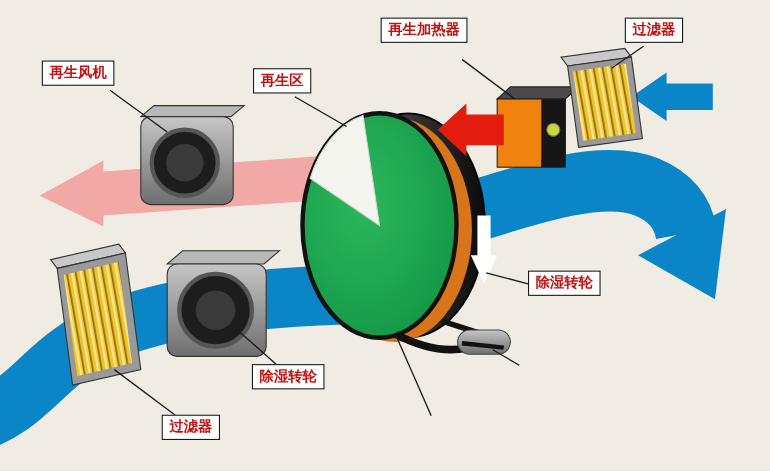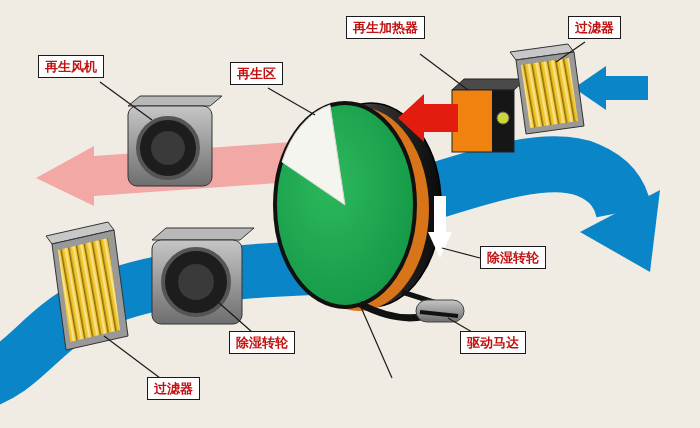--- a/index.html
+++ b/index.html
@@ -120,17 +120,16 @@
       <line x1="252" y1="332" x2="218" y2="302"></line>
       <line x1="160" y1="378" x2="104" y2="336"></line>
     </g>
   </svg>
 
   <div class="label" style="left:38px;top:55px">再生风机</div>
   <div class="label" style="left:230px;top:62px">再生区</div>
   <div class="label" style="left:346px;top:16px">再生加热器</div>
   <div class="label" style="left:568px;top:16px">过滤器</div>
   <div class="label" style="left:480px;top:246px">除湿转轮</div>
-  <div class="label" style="left:460px;top:331px">驱动马达</div>
   <div class="label" style="left:229px;top:331px">除湿转轮</div>
   <div class="label" style="left:147px;top:377px">过滤器</div>
 
 </div>
 
 </body></html>

